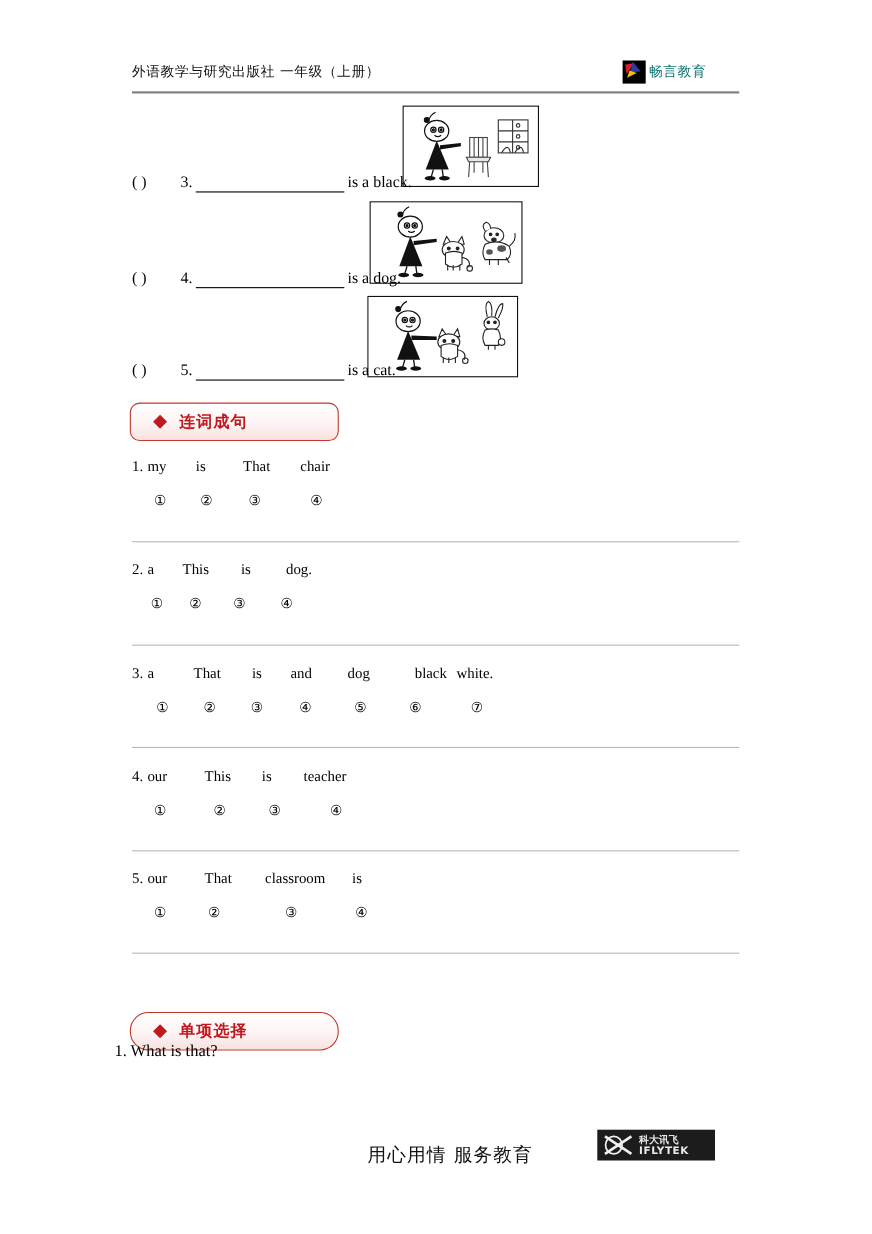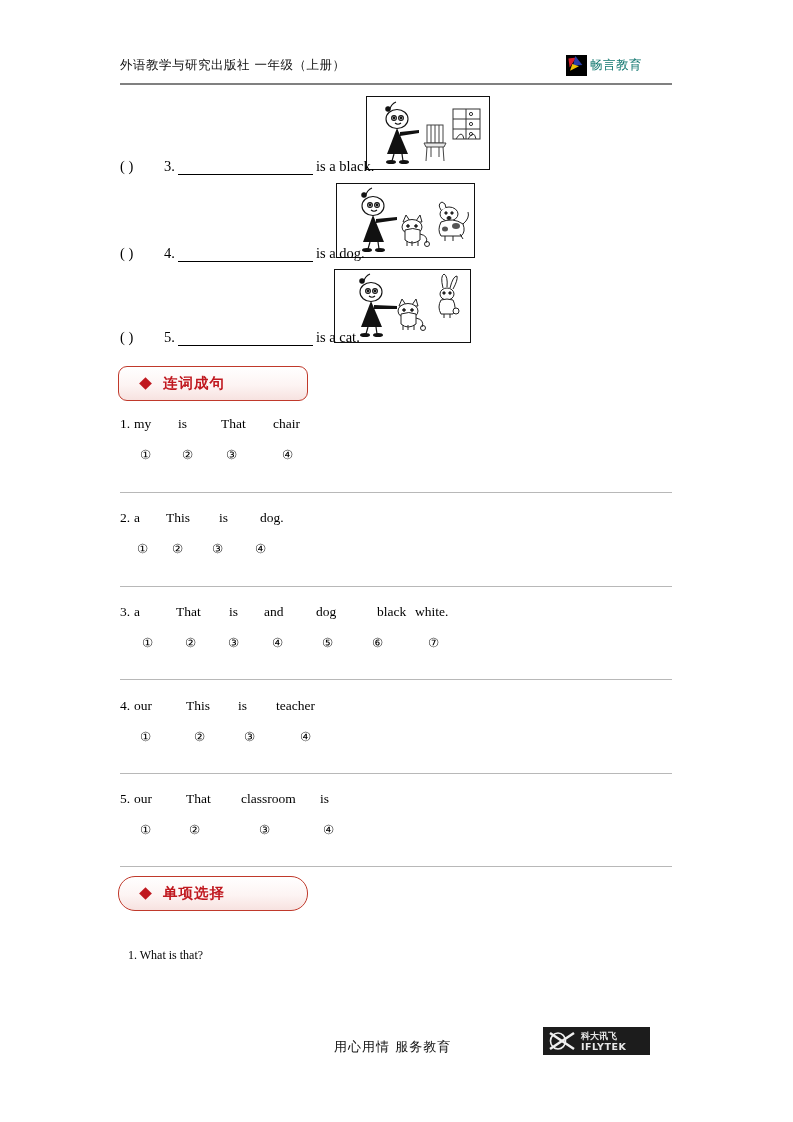--- a/index.html
+++ b/index.html
@@ -168,32 +168,32 @@
     position: absolute;
     left: 120px;
     width: 552px;
     height: 1px;
     background: #b8b8b8;
   }
 
   
   .choice-q {
     position: absolute;
-    left: 128px;
-    font-size: 12px;
+    left: 104px;
+    font-size: 15px;
     white-space: nowrap;
   }
 
   
   .footer-text {
     position: absolute;
     left: 334px;
     top: 1038px;
     font-family: "DejaVu Sans", sans-serif;
-    font-size: 13px;
+    font-size: 17px;
     letter-spacing: 1px;
     color: #111;
     white-space: nowrap;
   }
   .footer-logo {
     position: absolute;
     left: 543px;
     top: 1027px;
     width: 107px;
     height: 28px;
@@ -491,21 +491,21 @@
   </div>
   <div class="q-marks" style="margin-top:9px;">
     <span style="left:20px;">①</span>
     <span style="left:69px;">②</span>
     <span style="left:139px;">③</span>
     <span style="left:203px;">④</span>
   </div>
 </div>
 <div class="q-rule" style="top:866px;"></div>
 
-<div class="section-head" style="top:876px;border-radius:17px;">
+<div class="section-head" style="top:920px;border-radius:17px;">
   <span class="diamond"></span>
   <span class="st">单项选择</span>
 </div>
 
 <div class="choice-q" style="top:948px;">1. What is that?</div>
 
 <div class="footer-text">用心用情   服务教育</div>
 <div class="footer-logo">
   <svg class="mark" viewBox="0 0 30 22">
     <path d="M3 3 L27 19" stroke="#f0f0f0" stroke-width="2.4" fill="none"></path>

